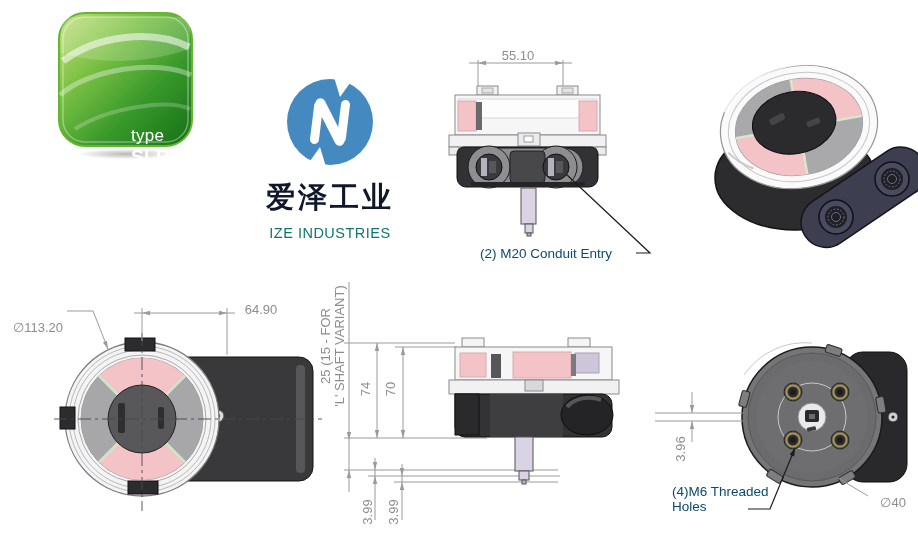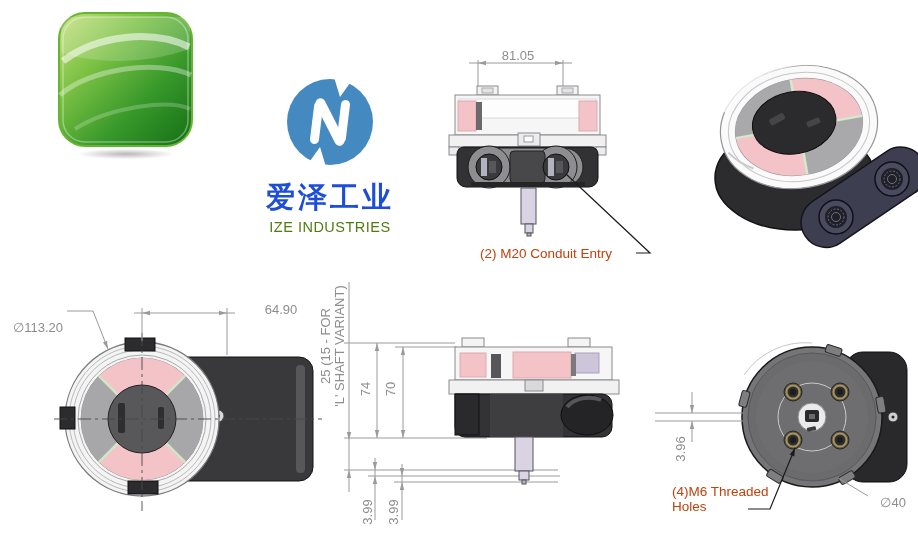--- a/index.html
+++ b/index.html
@@ -7,32 +7,32 @@
     width:918px;height:539px;position:relative;background:#ffffff;
     font-family:"Liberation Sans",sans-serif;overflow:hidden;
   }
   .abs{position:absolute;}
   .dim{
     position:absolute;color:#8d8d8f;font-size:13px;white-space:nowrap;
     transform:translate(-50%,-50%);line-height:13px;
   }
   .dim.rot{transform:translate(-50%,-50%) rotate(-90deg);text-align:center;line-height:14px;}
   .callout{
-    position:absolute;color:#c2410c;font-size:13.5px;line-height:15px;white-space:nowrap;
+    position:absolute;color:#0c4a6e;font-size:13.5px;line-height:15px;white-space:nowrap;
   }
   .badge-text{
     position:absolute;left:74px;top:115px;color:#ffffff;font-size:17px;letter-spacing:.3px;
   }
   .badge-text b{font-size:19px;}
   .badge-shadow{
     position:absolute;left:4px;top:136px;width:130px;height:14px;border-radius:50%;
     background:radial-gradient(closest-side,rgba(0,0,0,.28),rgba(0,0,0,0) 75%);
   }
-  .logo-cn{font-size:29px;font-weight:bold;color:#1d4ed8;letter-spacing:3px;margin-top:4px;}
-  .logo-en{font-size:14.5px;color:#4d7c0f;letter-spacing:.5px;margin-top:1px;}
+  .logo-cn{font-size:29px;font-weight:bold;color:#0f172a;letter-spacing:3px;margin-top:4px;}
+  .logo-en{font-size:14.5px;color:#0f766e;letter-spacing:.5px;margin-top:7px;}
 </style>
 </head>
 <body>
 
 <div class="abs" style="left:57px;top:11px;width:140px;height:152px;">
   <div class="badge-shadow"></div>
   <svg width="138" height="138" viewBox="0 0 138 138">
     <defs>
       <linearGradient id="gbadge" x1="0" y1="0" x2="1" y2="1">
         <stop offset="0" stop-color="#c6e07c"></stop>
@@ -41,20 +41,21 @@
         <stop offset="1" stop-color="#156f15"></stop>
       </linearGradient>
     </defs>
     <rect x="2" y="2" width="133" height="133" rx="26" fill="url(#gbadge)" stroke="#66b531" stroke-width="2"></rect>
     <rect x="6" y="6" width="125" height="125" rx="22" fill="none" stroke="rgba(255,255,255,0.35)" stroke-width="1.5"></rect>
     <path d="M6,50 C40,24 96,18 132,36" stroke="#ffffff" stroke-width="7" fill="none" opacity="0.55"></path>
     <path d="M3,84 C32,58 100,48 134,64" stroke="#ffffff" stroke-width="5" fill="none" opacity="0.35"></path>
     <path d="M18,118 C52,96 112,88 133,98" stroke="#ffffff" stroke-width="4" fill="none" opacity="0.22"></path>
     <path d="M4,6 H133 V38 Q68,60 4,42 Z" fill="#ffffff" opacity="0.18"></path>
   </svg>
+  <div class="badge-text"><span>type</span> <b>SLR</b></div>
 </div>
 
 <div class="abs" style="left:252px;top:74px;width:156px;text-align:center;">
   <svg width="96" height="96" viewBox="0 0 96 96">
     <circle cx="48" cy="48" r="43" fill="#4489c0"></circle>
     <polygon points="52,3 68,9 58,23" fill="#ffffff"></polygon>
     <polygon points="44,93 28,87 38,73" fill="#ffffff"></polygon>
     <rect x="30" y="27" width="9" height="43" rx="4.5" fill="#ffffff" transform="rotate(7 34 49)"></rect>
     <rect x="43" y="22" width="10" height="52" rx="5" fill="#ffffff" transform="rotate(-27 48 48)"></rect>
     <rect x="57" y="26" width="9" height="43" rx="4.5" fill="#ffffff" transform="rotate(7 62 47)"></rect>
@@ -103,21 +104,21 @@
   <rect x="123" y="136" width="6" height="18" fill="#c9c9d6" opacity="0.85"></rect>
   <rect x="131" y="139" width="7" height="12" fill="#57575b"></rect>
   <rect x="46" y="160" width="114" height="5" fill="#252527"></rect>
 
   <rect x="96" y="166" width="15" height="36" fill="#d9d3e4" stroke="#55555a"></rect>
   <rect x="100" y="202" width="8" height="9" fill="#d9d3e4" stroke="#55555a"></rect>
   <rect x="102" y="211" width="4" height="3" fill="#b9b3c4" stroke="#55555a"></rect>
 
   <path d="M141,152 L225,231 H211" stroke="#1b1b1d" stroke-width="1.2" fill="none"></path>
 </svg>
-<div class="dim" style="left:518px;top:55px;">81.05</div>
+<div class="dim" style="left:518px;top:55px;">55.10</div>
 <div class="callout" style="left:480px;top:246px;">(2) M20 Conduit Entry</div>
 
 <svg class="abs" style="left:695px;top:30px;" width="225" height="220" viewBox="0 0 225 220">
   <ellipse cx="100" cy="148" rx="80" ry="52" fill="#2c2c2e" stroke="#121214" stroke-width="1.5"></ellipse>
   <g transform="rotate(-34 169 168)">
     <rect x="99" y="142" width="140" height="50" rx="25" fill="#3d3e50" stroke="#14141c" stroke-width="1.5"></rect>
   </g>
   <circle cx="141" cy="187" r="17" fill="#4a4b5e" stroke="#101018" stroke-width="1.5"></circle>
   <circle cx="141" cy="187" r="11" fill="#1f1f27"></circle>
   <circle cx="141" cy="187" r="8" fill="none" stroke="#6e6f82" stroke-width="1" stroke-dasharray="2 1.5"></circle>
@@ -189,21 +190,21 @@
       <path d="M63,26 L78,64"></path>
     <path d="M112,23 V56"></path>
       <path d="M197,23 V70"></path>
     <path d="M104,28 H205"></path>
   </g>
   <polygon points="78,64 72.9,57.4 77,55.7" fill="#999a9c"></polygon>
   <polygon points="112,28 120,25.8 120,30.2" fill="#999a9c"></polygon>
   <polygon points="197,28 189,25.8 189,30.2" fill="#999a9c"></polygon>
 </svg>
 <div class="dim" style="left:38px;top:310px;margin-top:17px;">∅113.20</div>
-<div class="dim" style="left:261px;top:309px;margin-left:20px;">64.90</div>
+<div class="dim" style="left:261px;top:309px;">64.90</div>
 
 <svg class="abs" style="left:315px;top:268px;" width="345" height="265" viewBox="0 0 345 265">
 
   <g stroke="#999a9c" stroke-width="1" fill="none">
     <path d="M29,75 H140"></path>
       <path d="M80,79 H142"></path>
     <path d="M29,170 H172"></path>
     <path d="M29,202 H243"></path>
       <path d="M53,208 H245"></path>
       <path d="M79,214 H243"></path>

